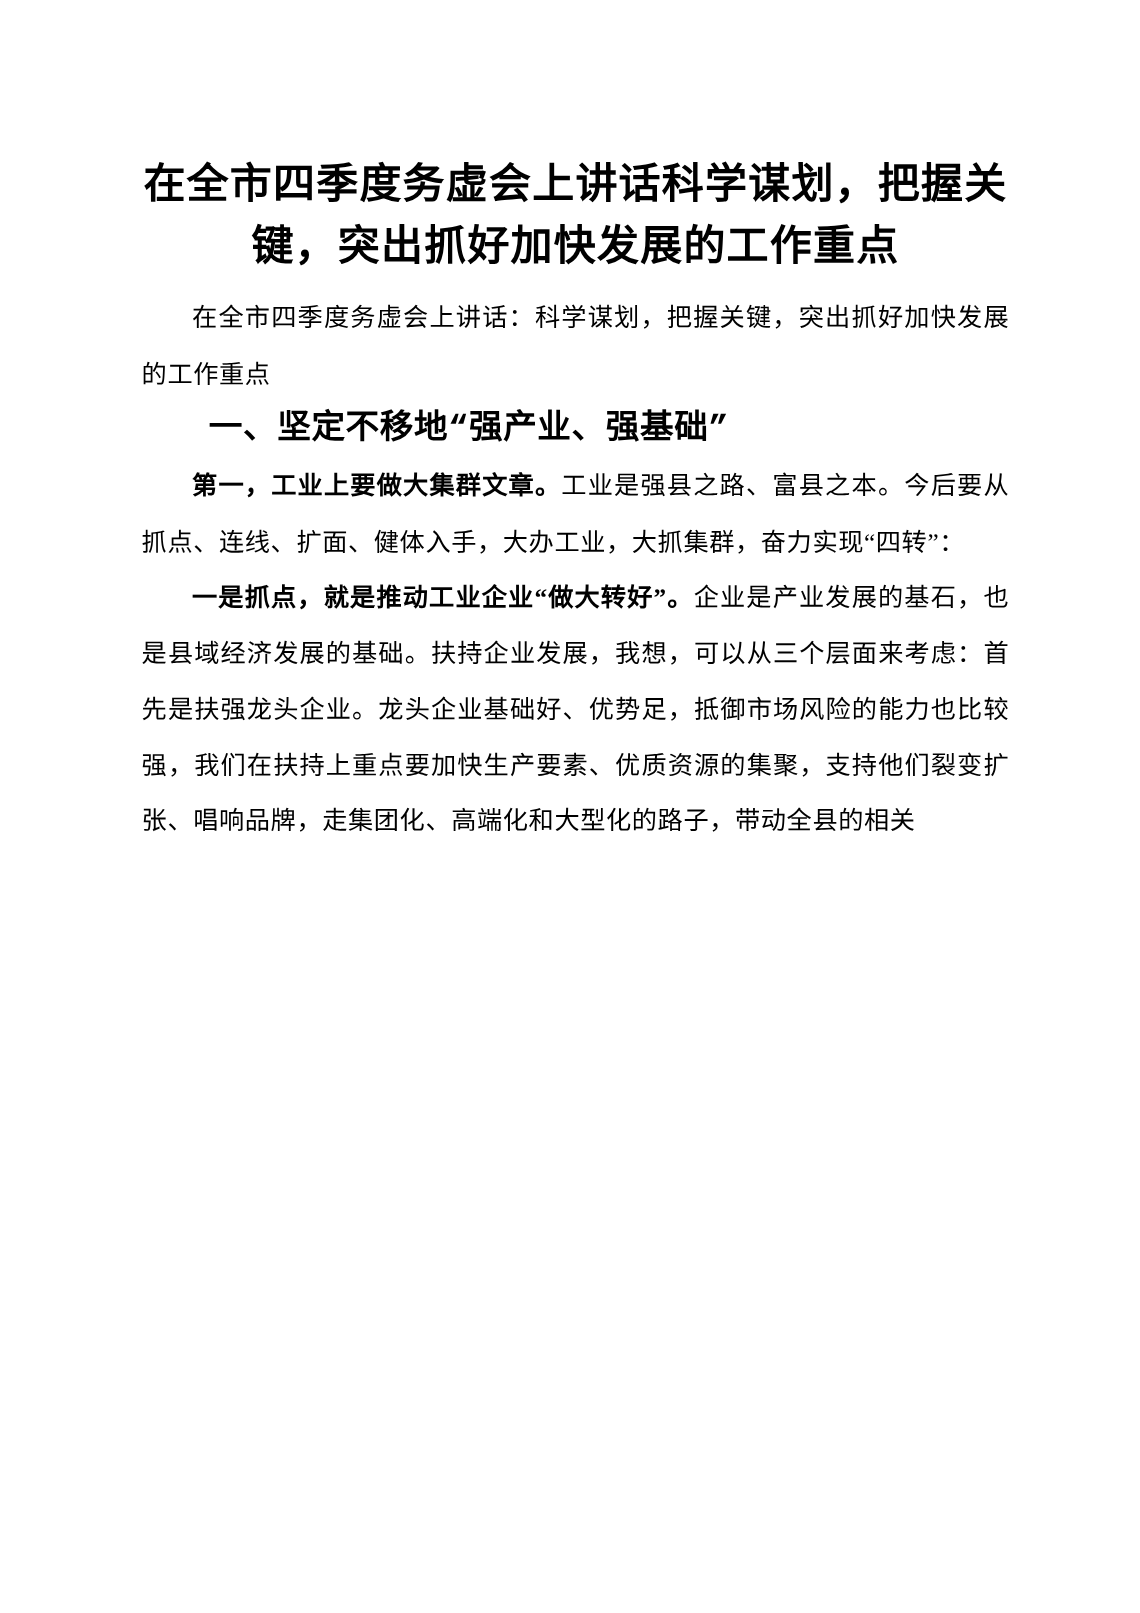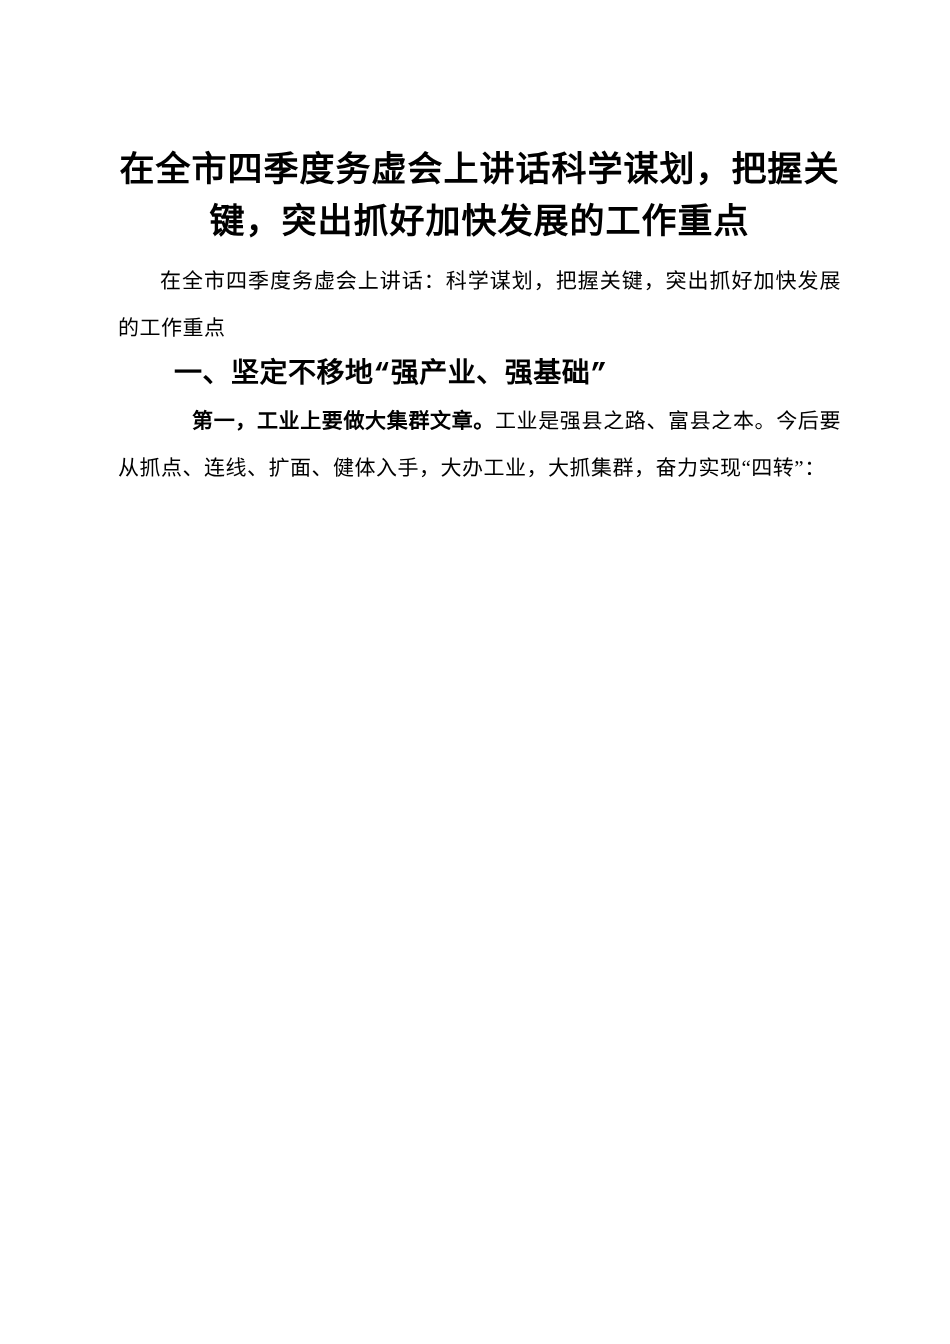--- a/index.html
+++ b/index.html
@@ -12,21 +12,21 @@
     width: 950px;
     height: 1344px;
     background: #ffffff;
     color: #000000;
     box-sizing: border-box;
     padding: 128px 109px 0 118px;
     overflow: hidden;
     font-family: "Liberation Serif", "DejaVu Serif", serif;
   }
   .doc-title {
-    margin: 16px 0 10px 0;
+    margin: 0 0 10px 0;
     font-family: "Liberation Serif", "DejaVu Serif", serif;
     font-size: 35px;
     line-height: 52px;
     font-weight: 900;
     text-align: center;
     letter-spacing: 1px;
   }
   p.body-para {
     margin: 0;
     font-size: 21px;
@@ -41,32 +41,32 @@
     margin: 0;
     font-family: Liberation Mono, monospace;
     font-size: 28px;
     line-height: 47px;
     font-weight: bold;
     text-indent: 2em;
     letter-spacing: 0.5px;
   }
   .lead-bold {
     font-weight: bold;
-    margin-left: 32px;
   }
 </style>
 </head>
 <body>
 
 <div class="page">
 
   <h1 class="doc-title">在全市四季度务虚会上讲话科学谋划，把握关键，突出抓好加快发展的工作重点</h1>
 
   <p class="body-para">在全市四季度务虚会上讲话：科学谋划，把握关键，突出抓好加快发展的工作重点</p>
 
 
   <h2 class="section-heading">一、坚定不移地“强产业、强基础”</h2>
 
 
   <p class="body-para"><span class="lead-bold">第一，工业上要做大集群文章。</span><span>工业是强县之路、富县之本。今后要从抓点、连线、扩面、健体入手，大办工业，大抓集群，奋力实现“四转”：</span></p>
 
+  <p class="body-para"><span class="lead-bold">一是抓点，就是推动工业企业“做大转好”。</span><span>企业是产业发展的基石，也是县域经济发展的基础。扶持企业发展，我想，可以从三个层面来考虑：首先是扶强龙头企业。龙头企业基础好、优势足，抵御市场风险的能力也比较强，我们在扶持上重点要加快生产要素、优质资源的集聚，支持他们裂变扩张、唱响品牌，走集团化、高端化和大型化的路子，带动全县的相关</span></p>
 
 </div>
 
 </body></html>

